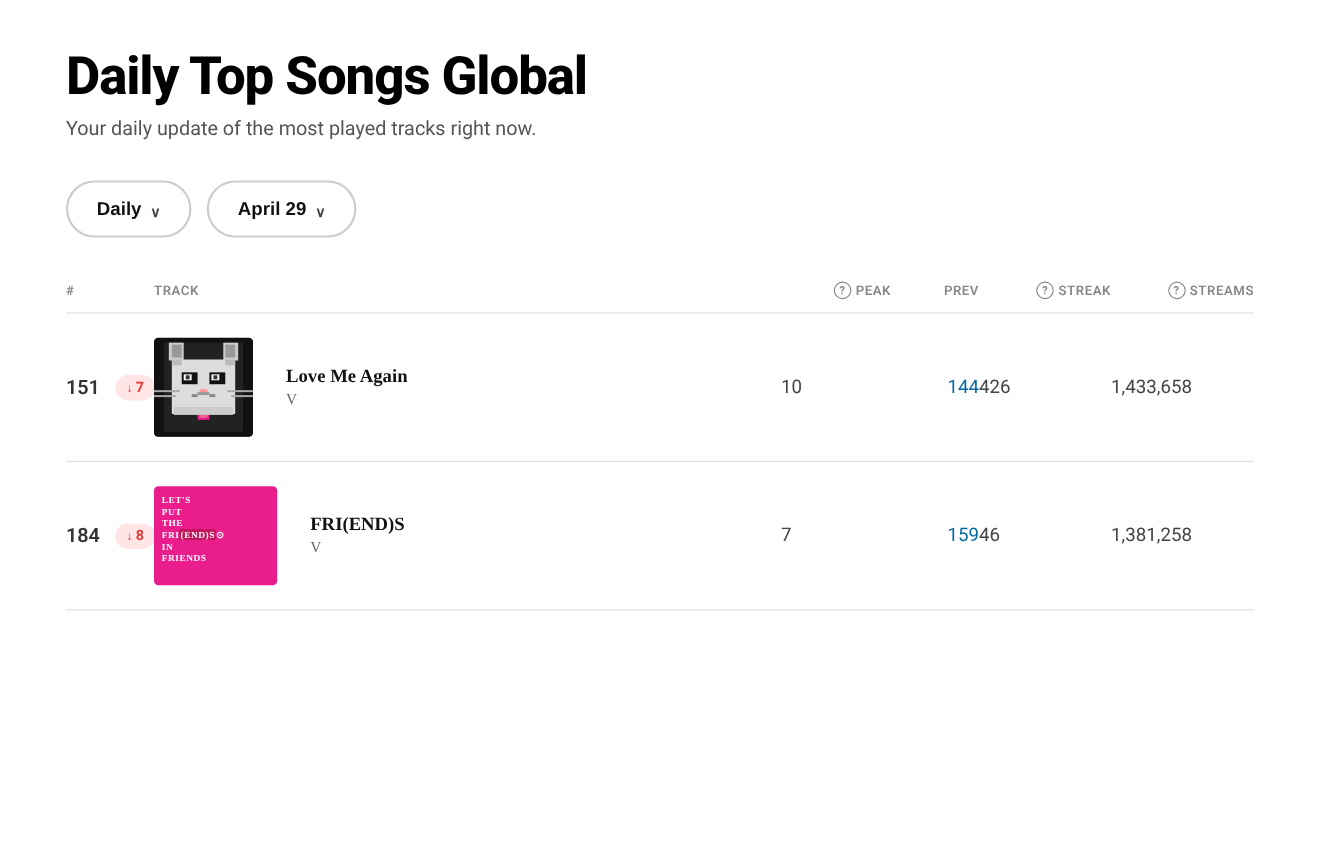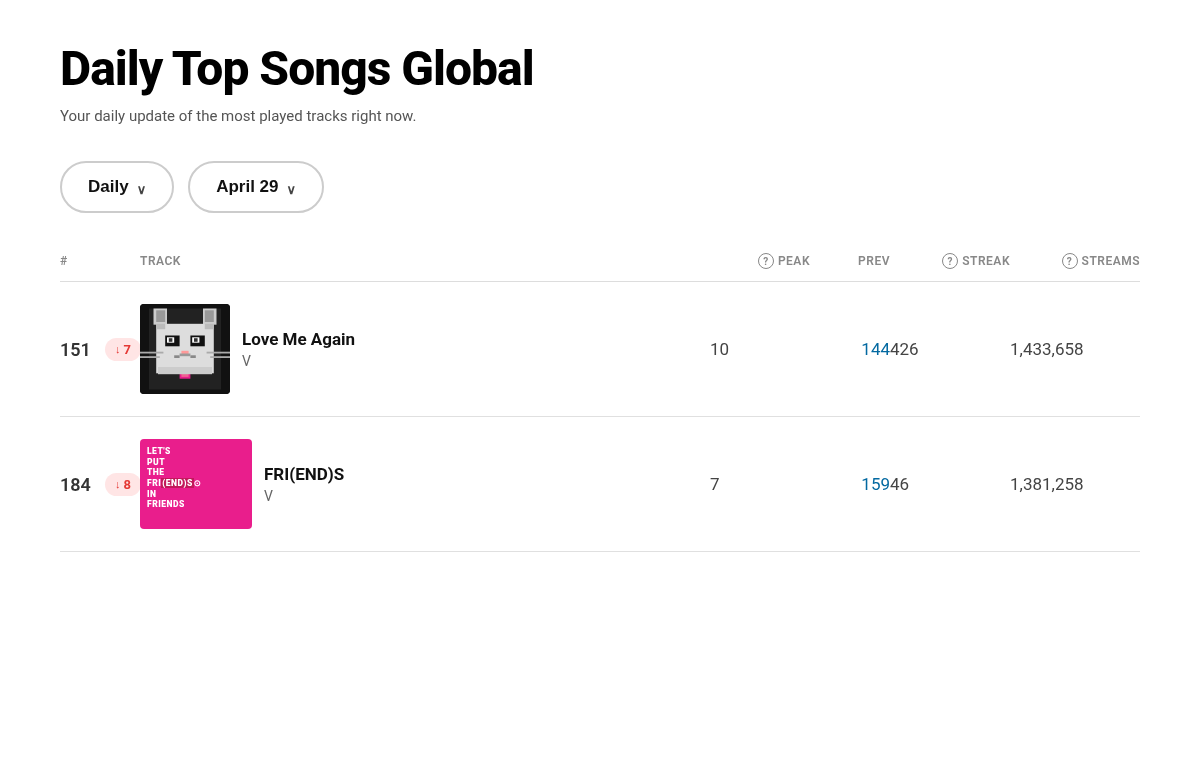--- a/index.html
+++ b/index.html
@@ -14,21 +14,21 @@
 
     .page-title {
       font-size: 48px;
       font-weight: 800;
       letter-spacing: -1px;
       margin-bottom: 10px;
       color: #000;
     }
 
     .page-subtitle {
-      font-size: 15px;
+      font-size: 18px;
       color: #555;
       margin-bottom: 36px;
     }
 
     .filter-row {
       display: flex;
       gap: 14px;
       margin-bottom: 40px;
     }
 
@@ -123,21 +123,22 @@
     }
 
     .rank-change .arrow-down {
       font-size: 11px;
       color: #e53935;
     }
 
     .track-cell {
       display: flex;
       align-items: center;
-      gap: 12px;
+      gap: 30px;
+      font-family: Liberation Serif, serif;
     }
 
     .track-info {
       display: flex;
       flex-direction: column;
       gap: 4px;
     }
 
     .track-name {
       font-size: 17px;

